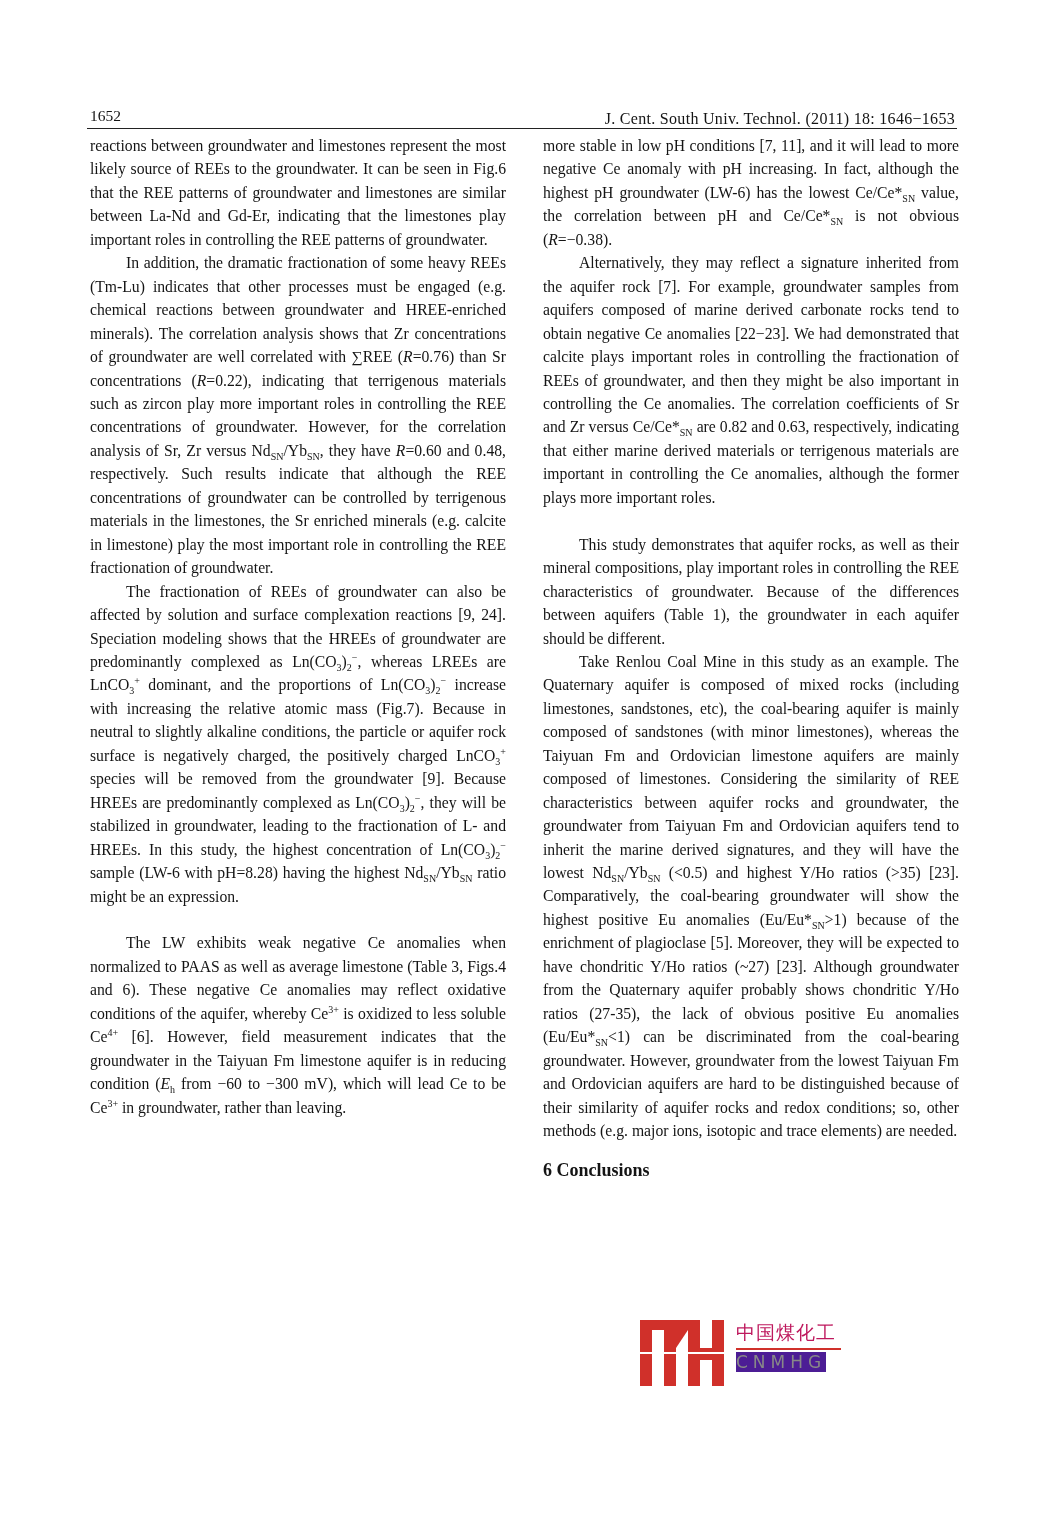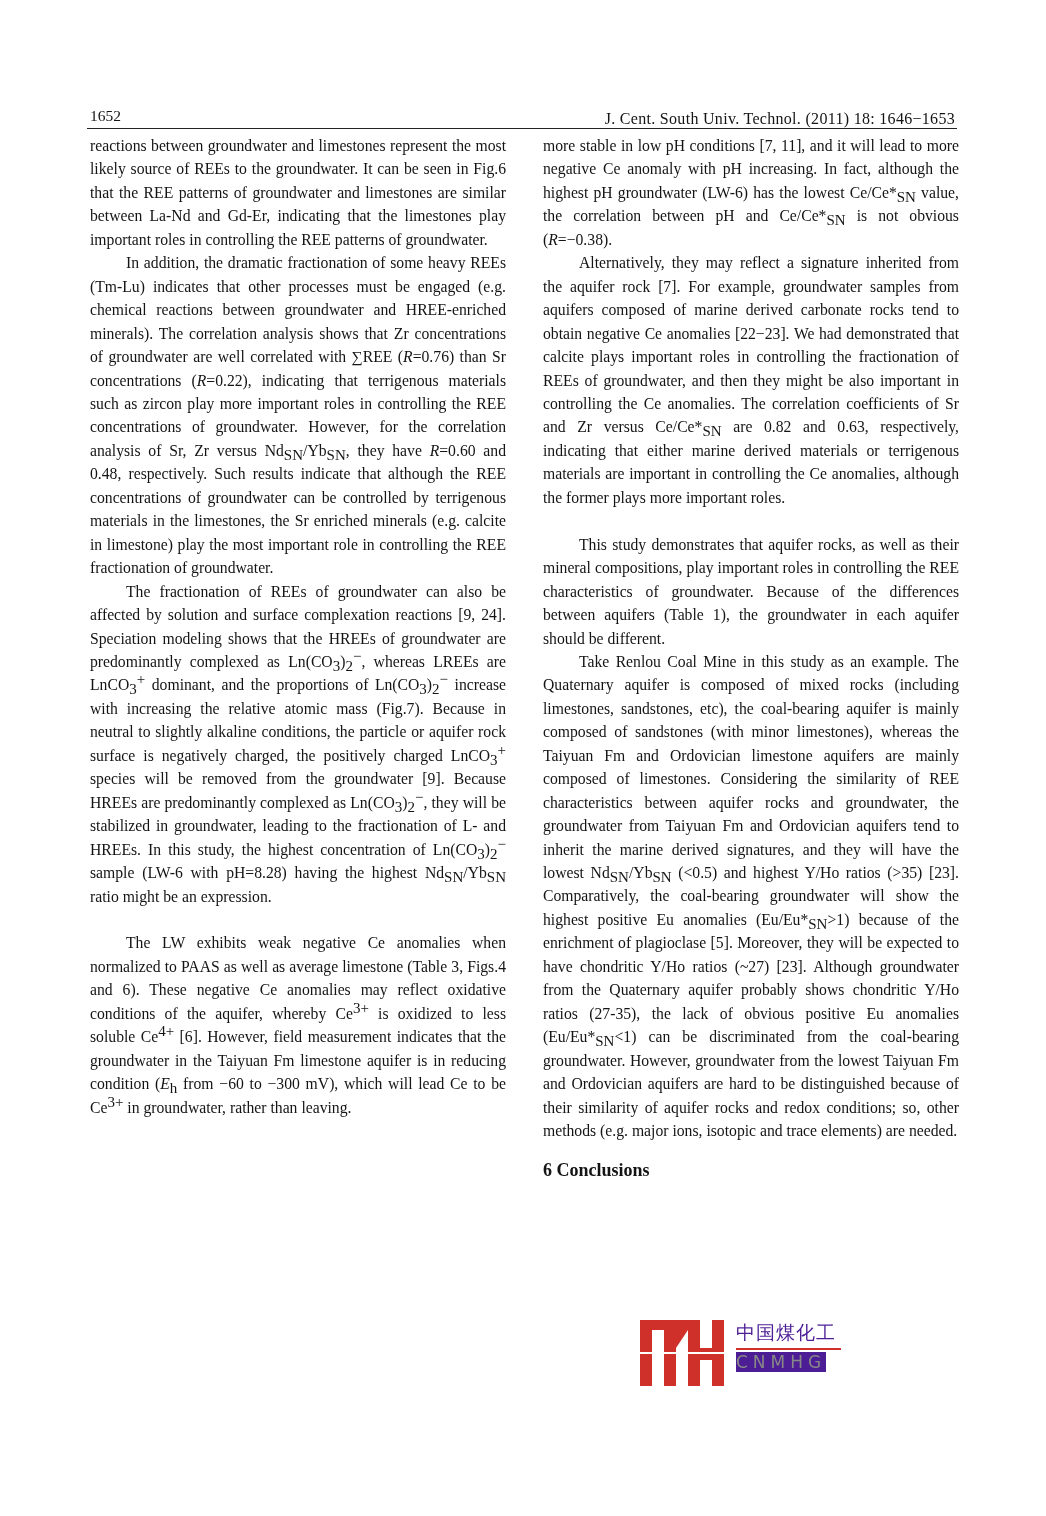--- a/index.html
+++ b/index.html
@@ -11,26 +11,26 @@
   .journal { position: absolute; right: 2px; top: 4px; font-size: 16px; letter-spacing: 0.3px; text-align: center; }
   .col { position: absolute; top: 134px; width: 416px; font-size: 15.7px; line-height: 23.45px;
          text-align: justify; }
   .col.left { left: 90px; }
   .col.right { left: 543px; }
   .col p { margin: 0; }
   .col p.ind { text-indent: 36px; }
   .col h3 { margin: 0; font-size: 15.7px; font-weight: bold; line-height: 23.45px; }
   .gap { height: 23.45px; }
   h2.sec { margin: 0; font-size: 18px; font-weight: bold; line-height: 28px; }
-  sub, sup { font-size: 15px; line-height: 0; }
+  sub, sup { font-size: 10px; line-height: 0; }
   i { font-style: italic; }
   .wm { position: absolute; left: 640px; top: 1320px; width: 230px; height: 66px; }
   .wm-logo { position: absolute; left: 0; top: 0; }
   .wm-cn { position: absolute; left: 96px; top: 0px; font-family: "DejaVu Sans", sans-serif;
-           font-size: 19px; color: #4c1d95; letter-spacing: 1px; }
+           font-size: 19px; color: #be185d; letter-spacing: 1px; }
   .wm-line { position: absolute; left: 96px; top: 28px; width: 105px; height: 2px; background: #d0302a; }
   .wm-en { position: absolute; left: 96px; top: 32px; font-family: "DejaVu Sans", sans-serif;
            font-size: 17px; color: #888; letter-spacing: 5px; background: #4c1d95; }
 </style>
 </head>
 <body>
 
 <div class="page-header">
   <span class="page-num">1652</span>
   <span class="journal">J. Cent. South Univ. Technol. (2011) 18: 1646−1653</span>

